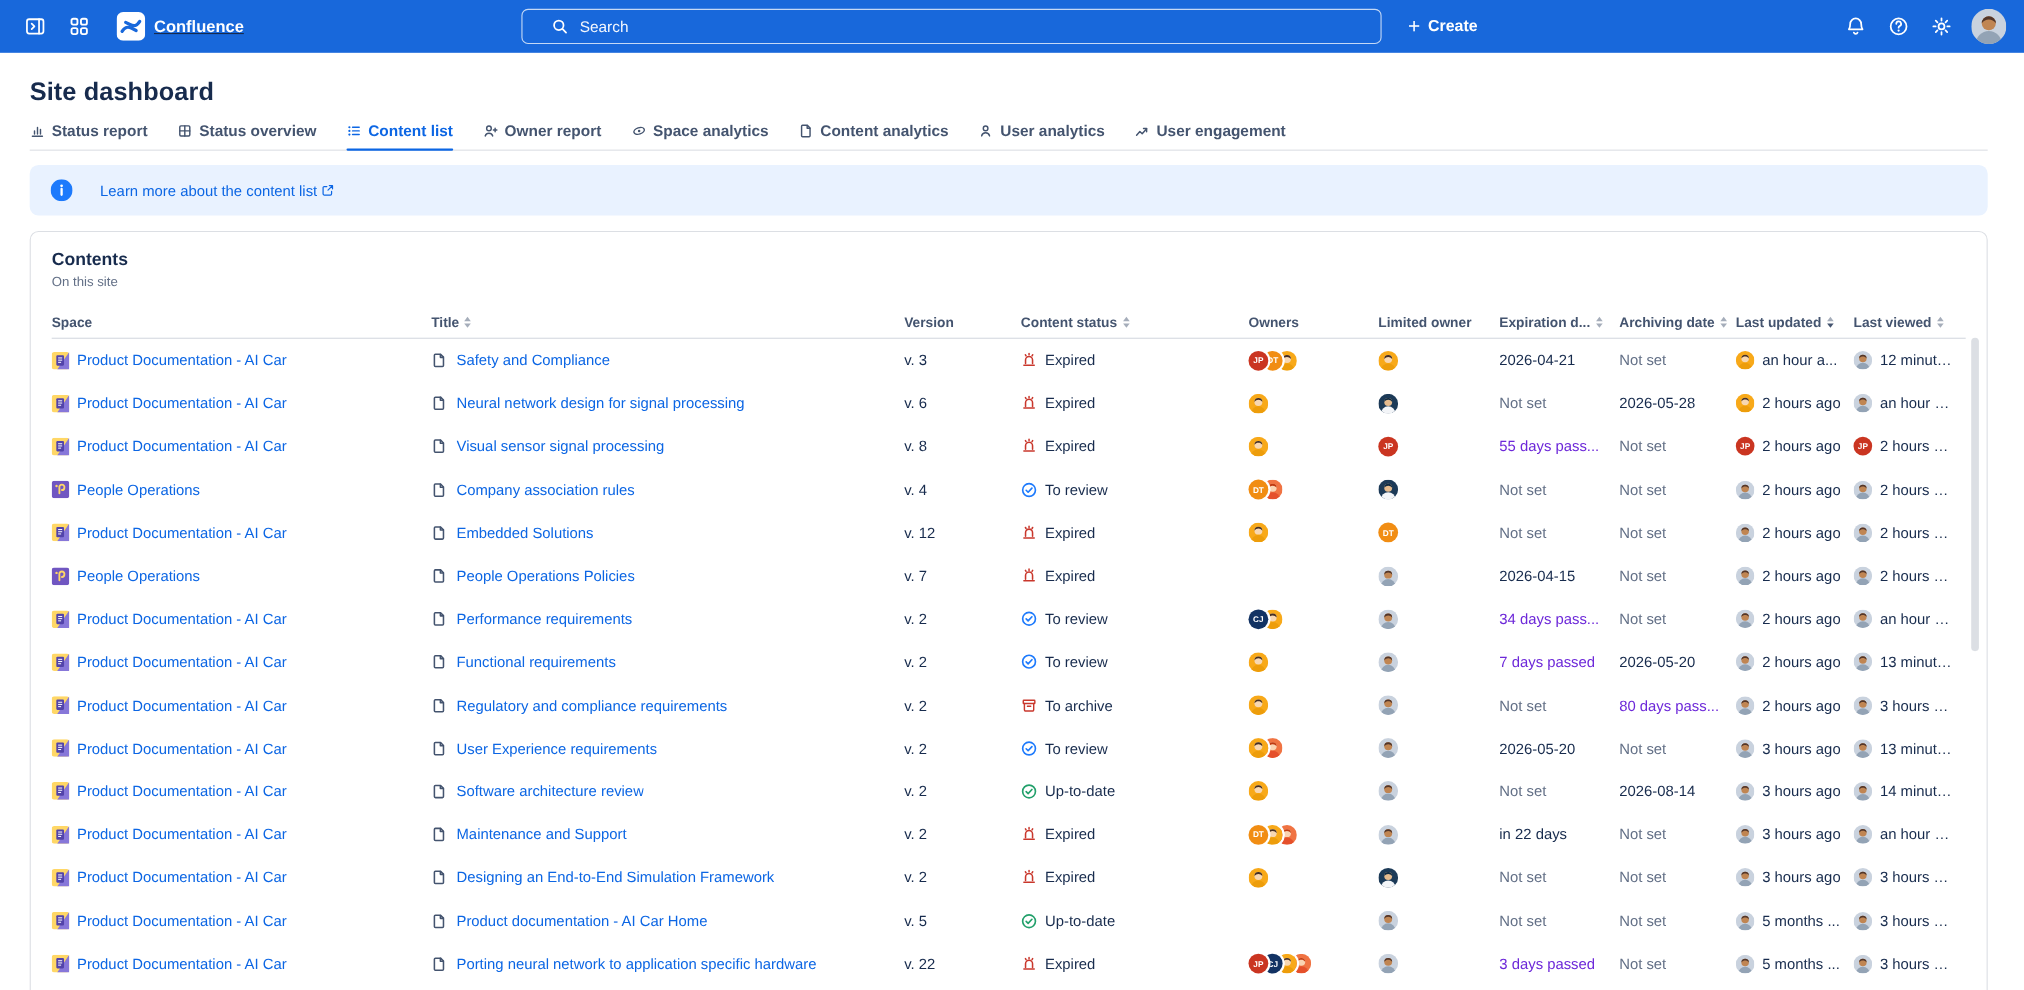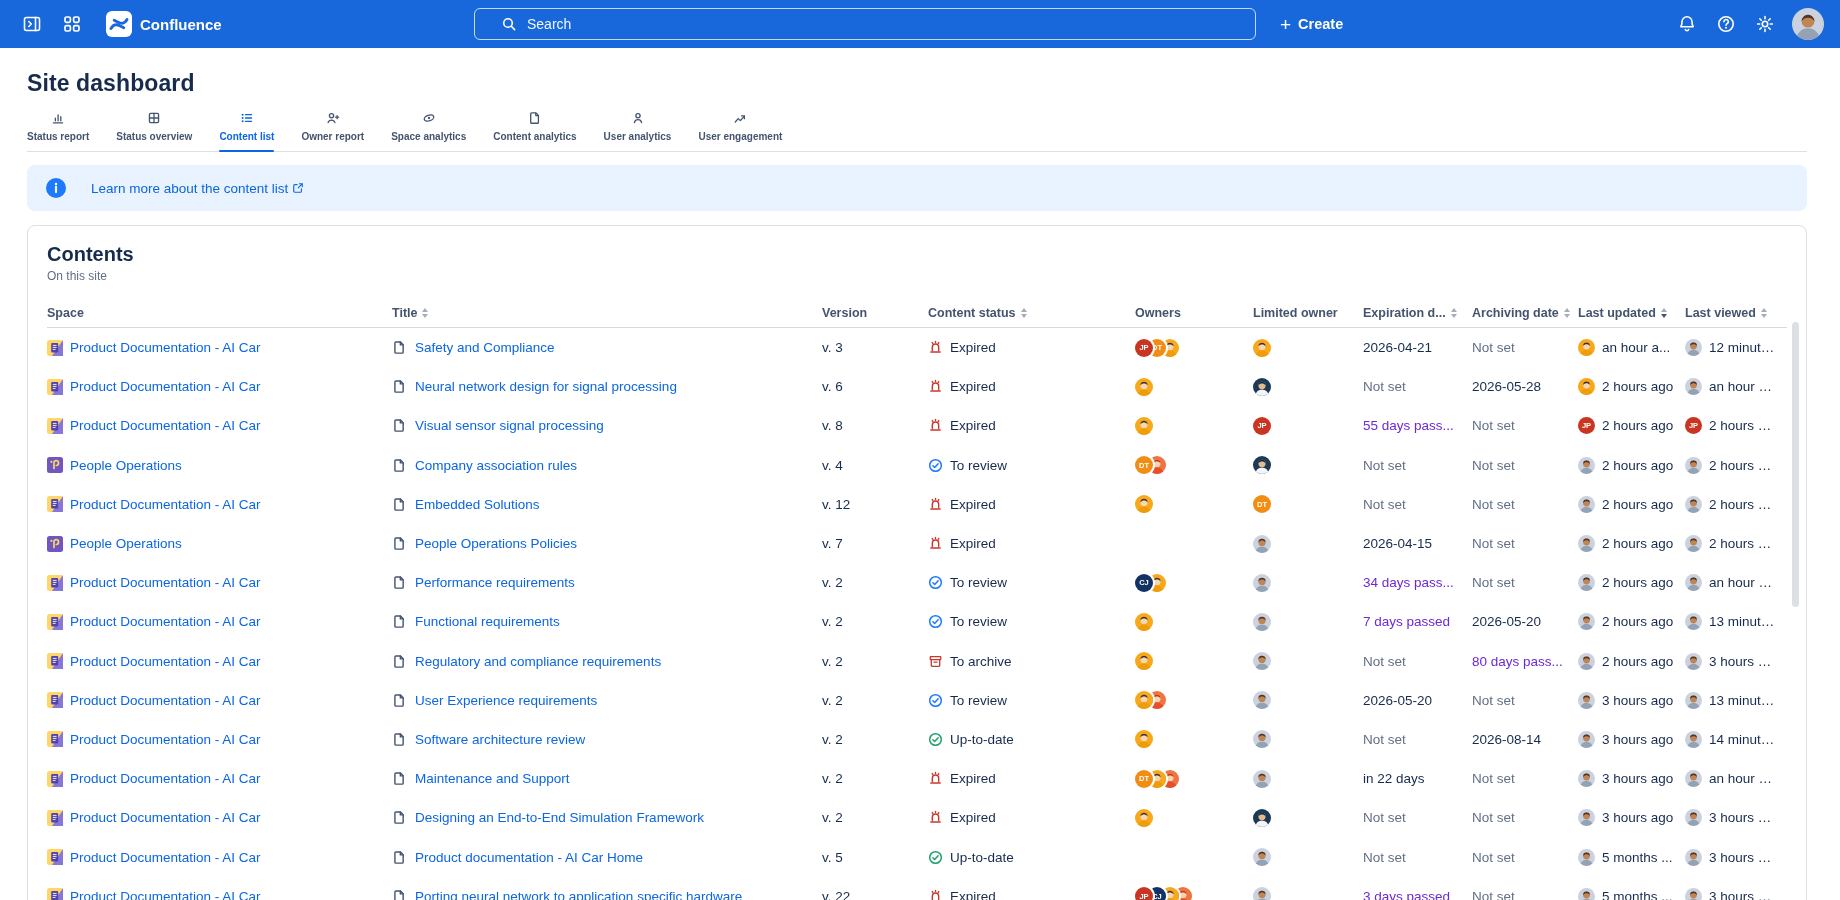--- a/index.html
+++ b/index.html
@@ -3,21 +3,21 @@
 <meta charset="utf-8">
 <style>
   * { box-sizing: border-box; }
   html,body { margin:0; padding:0; }
   body {
     width:1840px; height:900px; overflow:hidden; background:#fff;
     font-family:"Liberation Sans", sans-serif; color:#172B4D;
   }
   
   .topbar { height:48px; background:#1868DB; display:flex; align-items:center; padding:0 16px; }
-  .tb-left { width:458px; flex:none; display:flex; align-items:center; gap:8px; }
+  .tb-left { width:458px; flex:none; display:flex; align-items:center; gap:8px;text-decoration:underline; }
   .tb-icon-btn { width:32px; height:32px; display:flex; align-items:center; justify-content:center;
     background:none; border:none; padding:0; cursor:pointer; border-radius:4px; }
   .tb-icon-btn svg { width:20px; height:20px; display:block; }
   .brand { display:flex; align-items:center; gap:8px; margin-left:10px; cursor:pointer; }
   .logo-mark svg { width:26px; height:26px; display:block; }
   .brand-name { color:#fff; font-weight:700; font-size:15px; }
   .tb-search { width:782px; flex:none; height:32px; border:1.5px solid rgba(255,255,255,.75);
     border-radius:6px; display:flex; align-items:center; padding:0 26px; gap:8px; }
   .tb-search svg { width:16px; height:16px; flex:none; }
   .tb-search input { background:transparent; border:none; outline:none; color:#fff; font-size:14px; width:100%; }
@@ -27,39 +27,39 @@
     font-weight:700; font-size:14.5px; cursor:pointer; margin-left:18px; font-family:inherit; }
   .create-btn .plus { font-size:19px; font-weight:400; line-height:1; }
   .tb-icons { margin-left:auto; display:flex; align-items:center; gap:7px; }
   .tb-avatar { width:32px; height:32px; border-radius:50%; overflow:hidden; border:none; padding:0;
     background:none; cursor:pointer; margin-left:4px; }
   .tb-avatar svg { width:100%; height:100%; display:block; }
   
   main { padding:0 33px 0 27px; }
   h1 { font-size:23px; font-weight:700; margin:22px 0 14px; letter-spacing:.1px; }
   .tabs { display:flex; gap:27px; border-bottom:1px solid #DCDFE4; }
-  .tab { display:flex; align-items:center; gap:6px; font-size:10px; font-weight:600; color:#44546F;
-    position:relative; cursor:pointer; padding-bottom:9px; white-space:nowrap;flex-direction:column; }
+  .tab { display:flex; align-items:center; gap:6px; font-size:14px; font-weight:600; color:#44546F;
+    position:relative; cursor:pointer; padding-bottom:9px; white-space:nowrap; }
   .tab svg { width:14px; height:14px; }
   .tab.active { color:#0C66E4; }
   .tab.active::after { content:""; position:absolute; left:0; right:0; bottom:-1px; height:2px;
     background:#0C66E4; border-radius:1px; }
   
   .banner { margin-top:13px; background:#E9F2FF; border-radius:8px; height:46px; display:flex;
     align-items:center; padding:0 19px; gap:21px; font-size:13.5px; }
   .info-ic { flex:none; display:flex; }
   .info-ic svg { width:20px; height:20px; }
   .banner p { margin:0; }
   .banner-link { color:#0C66E4; text-decoration:none; cursor:pointer; display:inline-flex;
     align-items:center; gap:4px; margin-left:4px; }
   .banner-link svg { width:12px; height:12px; }
   
   .card { margin-top:14px; border:1px solid #DCDFE4; border-radius:8px; padding:17px 19px;
     position:relative; height:700px; }
-  .card h2 { font-size:20px; font-weight:700; margin:0 0 3px; }
+  .card h2 { font-size:16px; font-weight:700; margin:0 0 3px; }
   .subtitle { font-size:12px; color:#626F86; margin-bottom:15px; }
   .thead, .trow { display:grid;
     grid-template-columns:345px 430px 106px 207px 118px 110px 109px 106px 107px minmax(0,1fr);
     align-items:center; }
   .thead { height:30px; border-bottom:1px solid #D5D9E0; font-size:12.5px; font-weight:700; color:#44546F; }
   .th { display:flex; align-items:center; padding-right:8px; white-space:nowrap; overflow:hidden; }
   .sort { display:inline-flex; flex-direction:column; gap:2px; margin-left:5px; }
   .sort i { width:0; height:0; border-left:3.5px solid transparent; border-right:3.5px solid transparent; }
   .sort .up { border-bottom:4px solid #A5ADBA; }
   .sort .dn { border-top:4px solid #A5ADBA; }

